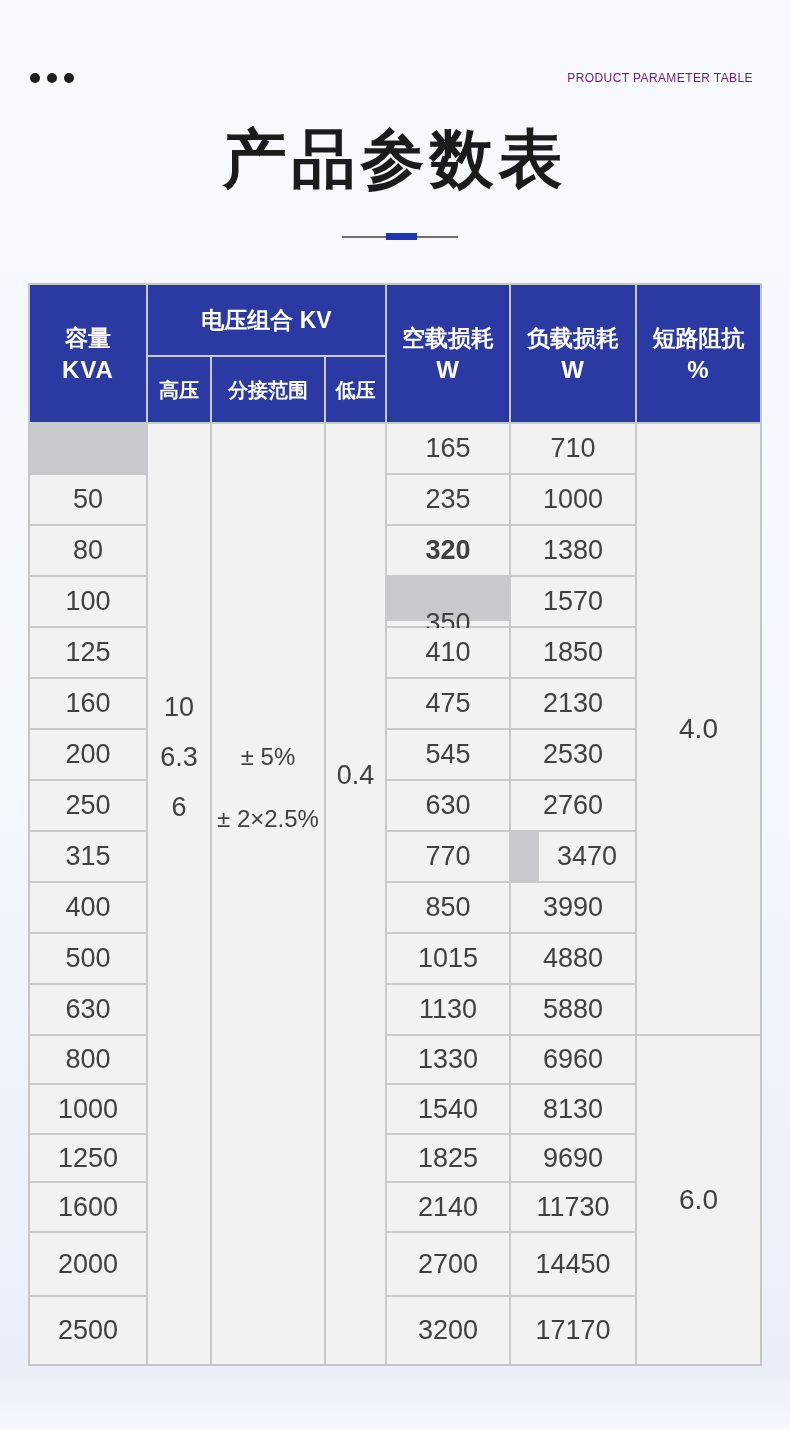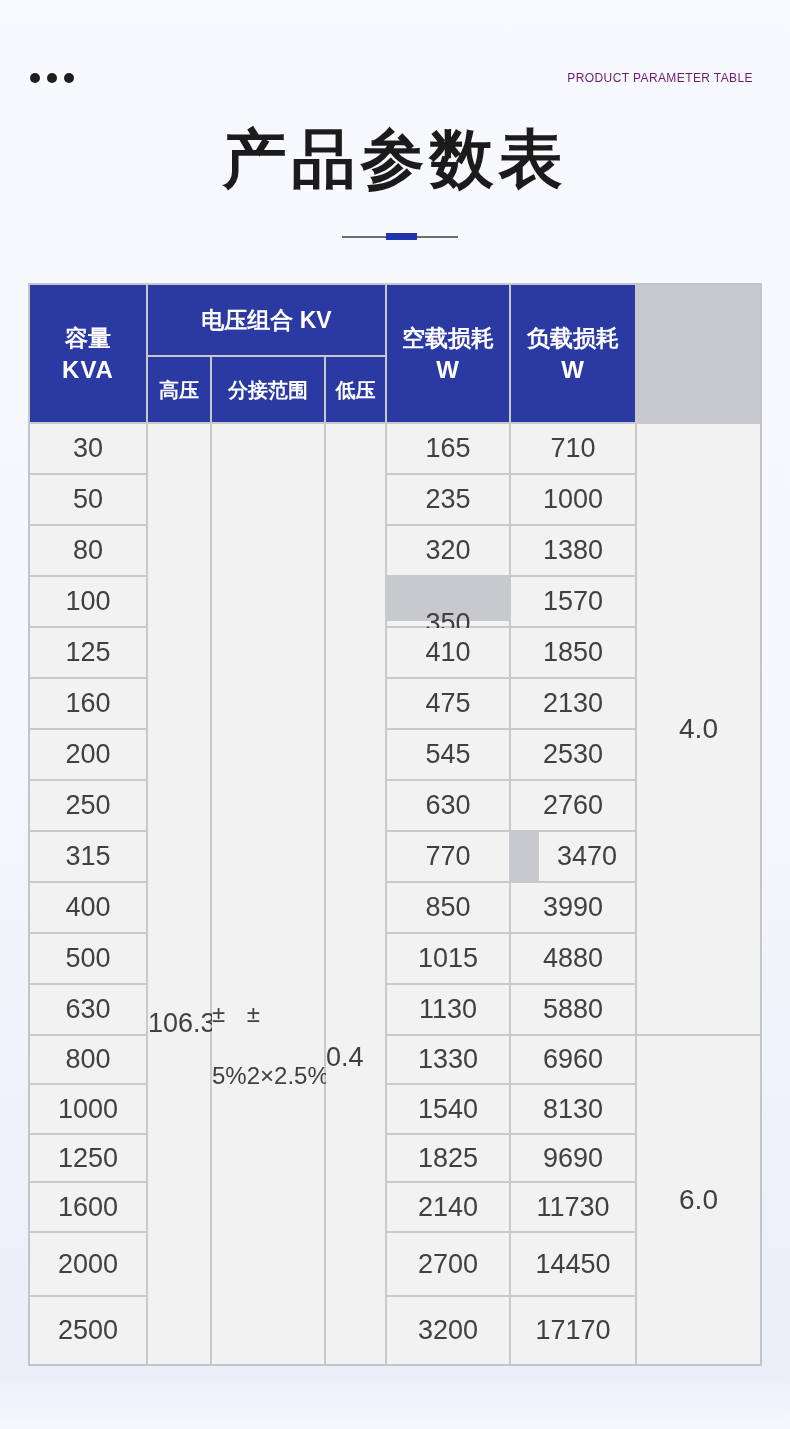--- a/index.html
+++ b/index.html
@@ -58,21 +58,21 @@
   .h-tap       { grid-column: 3; grid-row: 2; }
   .h-lv        { grid-column: 4; grid-row: 2; }
   .h-noload    { grid-column: 5; grid-row: 1 / 3; }
   .h-load      { grid-column: 6; grid-row: 1 / 3; }
   .h-impedance { grid-column: 7; grid-row: 1 / 3; }
 
   .body-cell {
     background: #f2f2f3; color: #404040;
     font-size: 27px; font-weight: 300;
   }
-  .merged { justify-content: flex-start; align-items: center; }
+  .merged { flex-direction: column; justify-content: flex-start; align-items: center; }
   .v-hv  { grid-column: 2; grid-row: 3 / 21; padding-top: 258px; }
   .v-hv span { line-height: 50px; }
   .v-tap { grid-column: 3; grid-row: 3 / 21; padding-top: 302px; font-size: 24px; }
   .v-tap span { line-height: 62px; }
   .v-lv  { grid-column: 4; grid-row: 3 / 21; padding-top: 326px; }
   .v-lv span { line-height: 50px; }
   .v-imp1 { grid-column: 7; grid-row: 3 / 15; font-size: 28px; }
   .v-imp2 { grid-column: 7; grid-row: 15 / 21; font-size: 28px; }
 </style>
 </head>
@@ -108,43 +108,46 @@
     <span>低压</span>
   </div>
   <div class="cell head h-noload">
     <span>空载损耗</span>
     <span class="sub-line">W</span>
   </div>
   <div class="cell head h-load">
     <span>负载损耗</span>
     <span class="sub-line">W</span>
   </div>
+  <div class="cell head h-impedance">
+    <span>短路阻抗</span>
+    <span class="sub-line">%</span>
+  </div>
 
   <div class="cell body-cell merged v-hv">
     <span>10</span>
     <span>6.3</span>
     <span>6</span>
   </div>
   <div class="cell body-cell merged v-tap">
     <span>± 5%</span>
     <span>± 2×2.5%</span>
   </div>
   <div class="cell body-cell merged v-lv">
     <span>0.4</span>
   </div>
   <div class="cell body-cell v-imp1">4.0</div>
   <div class="cell body-cell v-imp2">6.0</div>
-<div class="cell body-cell" style="grid-area: 3 / 1;">30</div>
     <div class="cell body-cell" style="grid-area: 3 / 5;">165</div>
     <div class="cell body-cell" style="grid-area: 3 / 6;">710</div>
     <div class="cell body-cell" style="grid-area: 4 / 1;">50</div>
     <div class="cell body-cell" style="grid-area: 4 / 5;">235</div>
     <div class="cell body-cell" style="grid-area: 4 / 6;">1000</div>
     <div class="cell body-cell" style="grid-area: 5 / 1; text-align: right;">80</div>
-    <div class="cell body-cell" style="grid-area: 5 / 5;">320</div>
+    <div class="cell body-cell" style="grid-area: 5 / 5; font-weight: bold;">320</div>
     <div class="cell body-cell" style="grid-area: 5 / 6;">1380</div>
     <div class="cell body-cell" style="grid-area: 6 / 1;">100</div>
     <div class="cell body-cell" style="grid-area: 6 / 5; margin-top: 44px;">350</div>
     <div class="cell body-cell" style="grid-area: 6 / 6;">1570</div>
     <div class="cell body-cell" style="grid-area: 7 / 1;">125</div>
     <div class="cell body-cell" style="grid-area: 7 / 5;">410</div>
     <div class="cell body-cell" style="grid-area: 7 / 6;">1850</div>
     <div class="cell body-cell" style="grid-area: 8 / 1;">160</div>
     <div class="cell body-cell" style="grid-area: 8 / 5;">475</div>
     <div class="cell body-cell" style="grid-area: 8 / 6;">2130</div>

